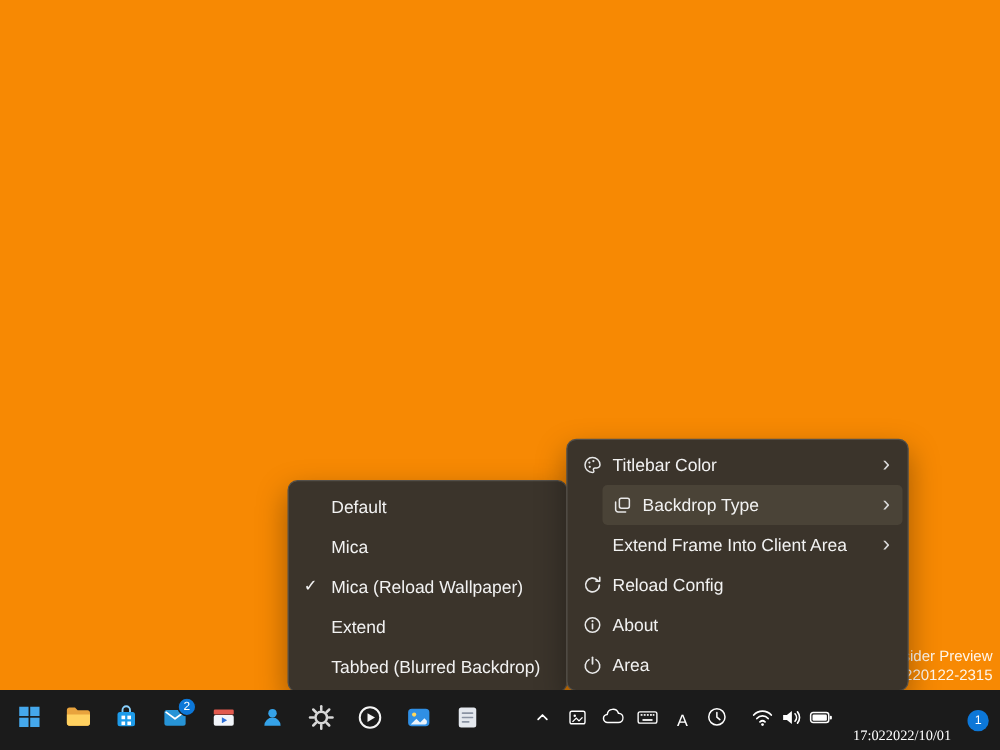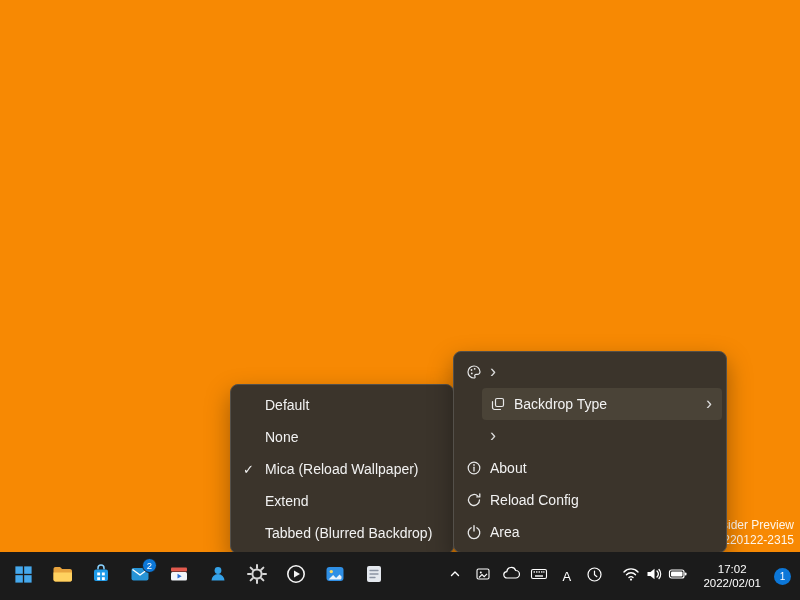--- a/index.html
+++ b/index.html
@@ -34,43 +34,43 @@
   .tb-btn{width:34px;height:40px;display:flex;align-items:center;justify-content:center;
     border-radius:5px;position:relative;flex:0 0 auto;}
   .badge{position:absolute;top:2px;right:0;min-width:15px;height:15px;border-radius:8px;
     background:var(--accent);color:#fff;font-size:9.5px;display:flex;align-items:center;
     justify-content:center;padding:0 3px;border:1px solid var(--taskbar);}
   .tb-right{margin-left:auto;display:flex;align-items:center;gap:1px;}
   .tray-btn{height:40px;min-width:27px;padding:0 4px;display:flex;align-items:center;
     justify-content:center;border-radius:5px;color:#fff;}
   .lang{font-size:13px;color:#fff;}
   .qs{gap:5px;padding:0 7px;margin-left:6px;}
-  .clock-block{flex-direction:column;align-items:center;justify-content:center;
-    font-size:11.5px;line-height:14px;padding:0 7px;}
+  .clock-block{flex-direction:row;align-items:flex-end;justify-content:center;
+    font-size:11.5px;line-height:14px;padding:0 7px;font-family:Liberation Serif, serif;}
   .notif{width:17px;height:17px;border-radius:50%;background:var(--accent);color:#fff;
     font-size:10px;display:flex;align-items:center;justify-content:center;}
 </style>
 </head>
 <body>
 
 <div class="screen">
 
   <div class="watermark">
     <div>sider Preview</div>
     <div>220122-2315</div>
   </div>
 
   <div class="menu sub-menu">
     <div class="menu-item">
       <span class="mi-check"></span>
       <span class="mi-label">Default</span>
     </div>
     <div class="menu-item">
       <span class="mi-check"></span>
-      <span class="mi-label">None</span>
+      <span class="mi-label">Mica</span>
     </div>
     <div class="menu-item">
       <span class="mi-check">✓</span>
       <span class="mi-label">Mica (Reload Wallpaper)</span>
     </div>
     <div class="menu-item">
       <span class="mi-check"></span>
       <span class="mi-label">Extend</span>
     </div>
     <div class="menu-item">
@@ -82,54 +82,56 @@
   <div class="menu main-menu">
     <div class="menu-item">
       <span class="mi-icon">
         <svg width="16" height="16" viewBox="0 0 16 16">
             <path d="M8 2a6 6 0 1 0 0 12c1.1 0 1.4-1 .9-1.7-.6-.9.1-2 1.2-2h1.4A2.5 2.5 0 0 0 14 7.8C13.8 4.5 11.2 2 8 2z" fill="none" stroke="#E8E8E8" stroke-width="1.2"></path>
             <circle cx="5.5" cy="6" r="0.9" fill="#E8E8E8"></circle>
             <circle cx="8.7" cy="4.8" r="0.9" fill="#E8E8E8"></circle>
             <circle cx="5.8" cy="9.4" r="0.9" fill="#E8E8E8"></circle>
           </svg>
       </span>
+      <span class="mi-label">Titlebar Color</span>
       <span class="mi-chevron">›</span>
     </div>
     <div class="menu-item hl">
       <span class="mi-icon">
         <svg width="16" height="16" viewBox="0 0 16 16">
             <rect x="5.5" y="2.5" width="8" height="8" rx="1.5" fill="none" stroke="#E8E8E8" stroke-width="1.2"></rect>
             <path d="M10.5 13.5h-6a2 2 0 0 1-2-2v-6" fill="none" stroke="#E8E8E8" stroke-width="1.2" stroke-linecap="round"></path>
           </svg>
       </span>
       <span class="mi-label">Backdrop Type</span>
       <span class="mi-chevron">›</span>
     </div>
     <div class="menu-item">
       <span class="mi-icon"></span>
+      <span class="mi-label">Extend Frame Into Client Area</span>
       <span class="mi-chevron">›</span>
+    </div>
+    <div class="menu-item">
+      <span class="mi-icon">
+        <svg width="16" height="16" viewBox="0 0 16 16">
+            <path d="M13.5 8a5.5 5.5 0 1 1-1.6-3.9" fill="none" stroke="#E8E8E8" stroke-width="1.3" stroke-linecap="round"></path>
+            <path d="M13.8 1.9v3h-3" fill="none" stroke="#E8E8E8" stroke-width="1.3" stroke-linecap="round" stroke-linejoin="round"></path>
+          </svg>
+      </span>
+      <span class="mi-label">Reload Config</span>
     </div>
     <div class="menu-item">
       <span class="mi-icon">
         <svg width="16" height="16" viewBox="0 0 16 16">
             <circle cx="8" cy="8" r="5.8" fill="none" stroke="#E8E8E8" stroke-width="1.2"></circle>
             <line x1="8" y1="7.2" x2="8" y2="11" stroke="#E8E8E8" stroke-width="1.3" stroke-linecap="round"></line>
             <circle cx="8" cy="4.9" r="0.85" fill="#E8E8E8"></circle>
           </svg>
       </span>
       <span class="mi-label">About</span>
-    </div>
-    <div class="menu-item">
-      <span class="mi-icon">
-        <svg width="16" height="16" viewBox="0 0 16 16">
-            <path d="M13.5 8a5.5 5.5 0 1 1-1.6-3.9" fill="none" stroke="#E8E8E8" stroke-width="1.3" stroke-linecap="round"></path>
-            <path d="M13.8 1.9v3h-3" fill="none" stroke="#E8E8E8" stroke-width="1.3" stroke-linecap="round" stroke-linejoin="round"></path>
-          </svg>
-      </span>
-      <span class="mi-label">Reload Config</span>
     </div>
     <div class="menu-item">
       <span class="mi-icon">
         <svg width="16" height="16" viewBox="0 0 16 16">
             <line x1="8" y1="1.8" x2="8" y2="7" stroke="#E8E8E8" stroke-width="1.4" stroke-linecap="round"></line>
             <path d="M5.2 3.7a5.8 5.8 0 1 0 5.6 0" fill="none" stroke="#E8E8E8" stroke-width="1.3" stroke-linecap="round"></path>
           </svg>
       </span>
       <span class="mi-label">Area</span>
     </div>
@@ -314,21 +316,21 @@
         <span>
           <svg width="20" height="18" viewBox="0 0 20 18">
               <rect x="1.5" y="5" width="14.5" height="8" rx="2" fill="none" stroke="#fff" stroke-width="1.2"></rect>
               <rect x="3" y="6.5" width="11.5" height="5" rx="1" fill="#fff"></rect>
               <rect x="16.8" y="7.5" width="1.7" height="3" rx="0.8" fill="#fff"></rect>
             </svg>
         </span>
       </div>
       <div class="tray-btn clock-block">
         <span>17:02</span>
-        <span>2022/02/01</span>
+        <span>2022/10/01</span>
       </div>
       <div class="tray-btn">
         <span class="notif">1</span>
       </div>
     </div>
   </div>
 
 </div>
 
 </body></html>

